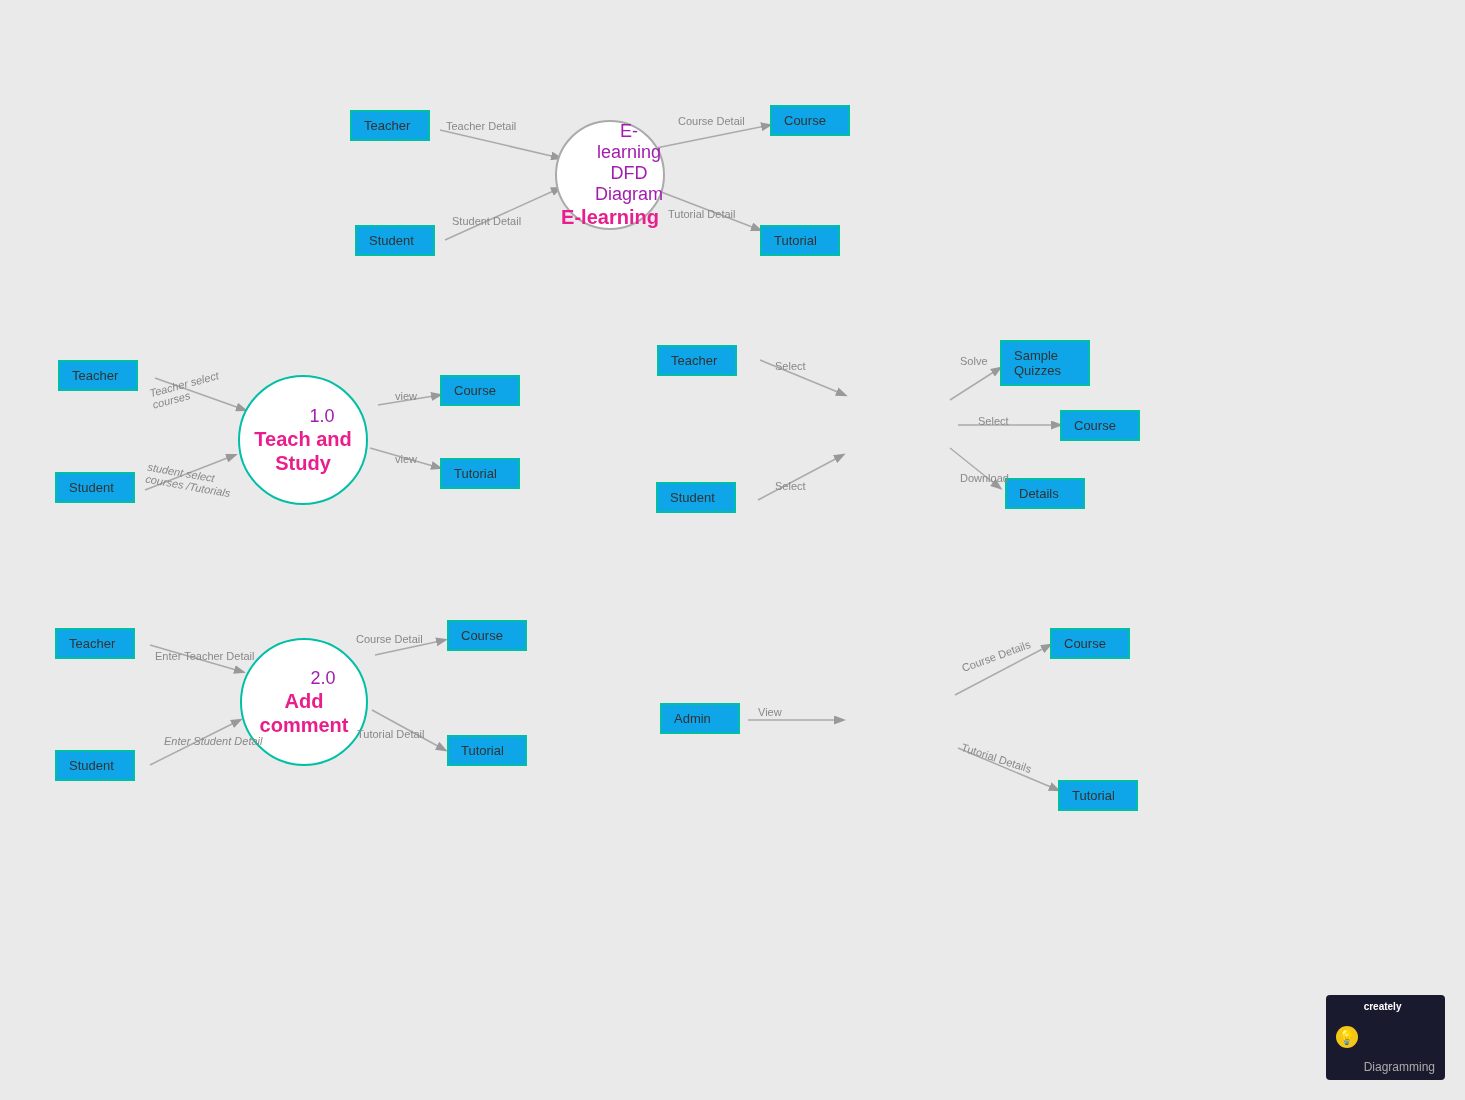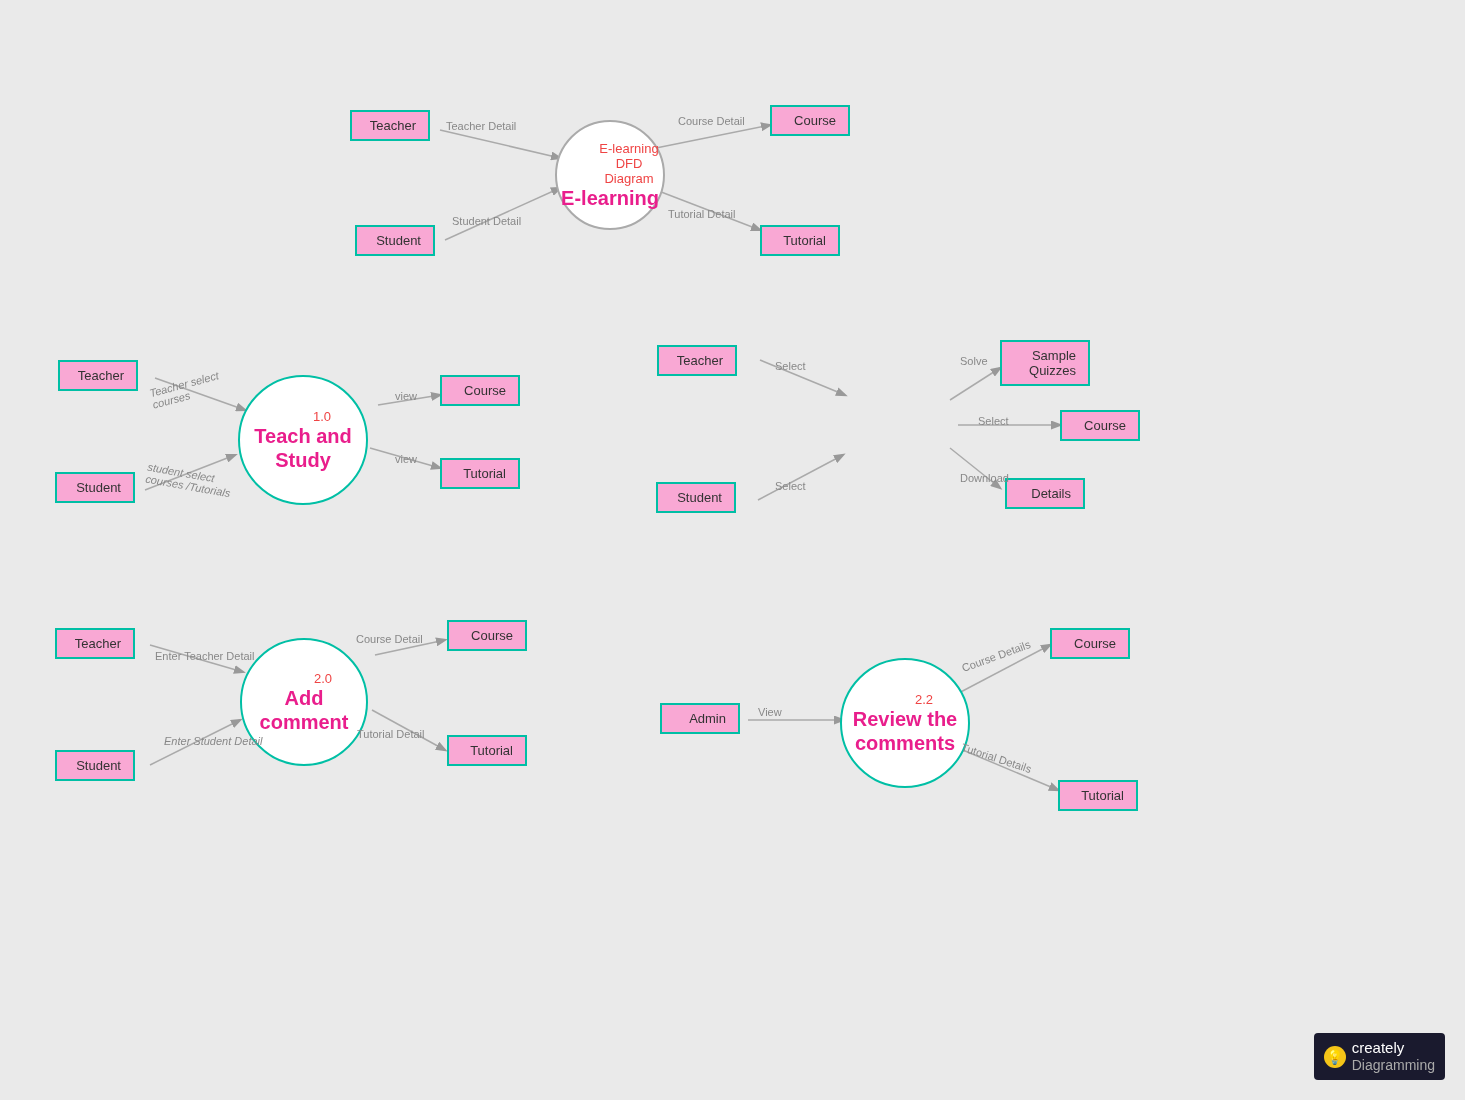--- a/index.html
+++ b/index.html
@@ -19,41 +19,41 @@
     svg.connectors {
       position: absolute;
       top: 0; left: 0;
       width: 1465px;
       height: 1100px;
       pointer-events: none;
     }
     .node-box {
       position: absolute;
       border: 2px solid #00bfa5;
-      background: #f9a8d4;
+      background: #0ea5e9;
       padding: 6px 12px;
       font-size: 13px;
       color: #333;
-      text-align: right;
+      text-align: left;
       min-width: 80px;
     }
     .node-circle {
       position: absolute;
       border-radius: 50%;
       border: 2px solid #aaa;
       background: white;
       display: flex;
       flex-direction: column;
       align-items: center;
       justify-content: center;
       text-align: center;
     }
     .node-circle .circle-number {
-      font-size: 13px;
-      color: #ef4444;
+      font-size: 18px;
+      color: #a21caf;
       margin-left: 38px;
     }
     .node-circle .circle-label {
       font-size: 20px;
       font-weight: bold;
       color: #e91e8c;
       line-height: 1.2;
     }
     .node-circle.teal-border {
       border-color: #00bfa5;
@@ -90,27 +90,28 @@
       align-items: center;
       justify-content: center;
       font-size: 14px;
     }
     .creately-logo .brand-text {
       display: flex;
       flex-direction: column;
       line-height: 1.2;
     }
     .creately-logo .brand-name {
-      font-weight: normal;
-      font-size: 15px;
+      font-weight: bold;
+      font-size: 10px;
       color: white;
     }
     .creately-logo .brand-sub {
-      font-size: 14px;
+      font-size: 12px;
       color: #aaa;
+      margin-top: 47px;
     }
   </style>
 </head>
 <body>
 
 <div class="diagram-container">
 
   <svg class="connectors">
     <defs>
       <marker id="arrowhead" markerWidth="8" markerHeight="6" refX="6" refY="3" orient="auto">
@@ -247,24 +248,20 @@
   </div>
   <div class="node-box" style="left:447px;top:735px;">
     <span>Tutorial</span>
   </div>
 
   <div class="edge-label" style="left:155px;top:650px;">Enter Teacher Detail</div>
   <div class="edge-label" style="left:164px;top:735px;font-style:italic;">Enter Student Detail</div>
   <div class="edge-label" style="left:356px;top:633px;">Course Detail</div>
   <div class="edge-label" style="left:357px;top:728px;">Tutorial Detail</div>
 
-  <div class="node-circle teal-border" style="width:130px;height:130px;left:840px;top:658px;">
-    <span class="circle-number">2.2</span>
-    <span class="circle-label">Review the<br>comments</span>
-  </div>
 
   <div class="node-box" style="left:660px;top:703px;">
     <span>Admin</span>
   </div>
   <div class="node-box" style="left:1050px;top:628px;">
     <span>Course</span>
   </div>
   <div class="node-box" style="left:1058px;top:780px;">
     <span>Tutorial</span>
   </div>

